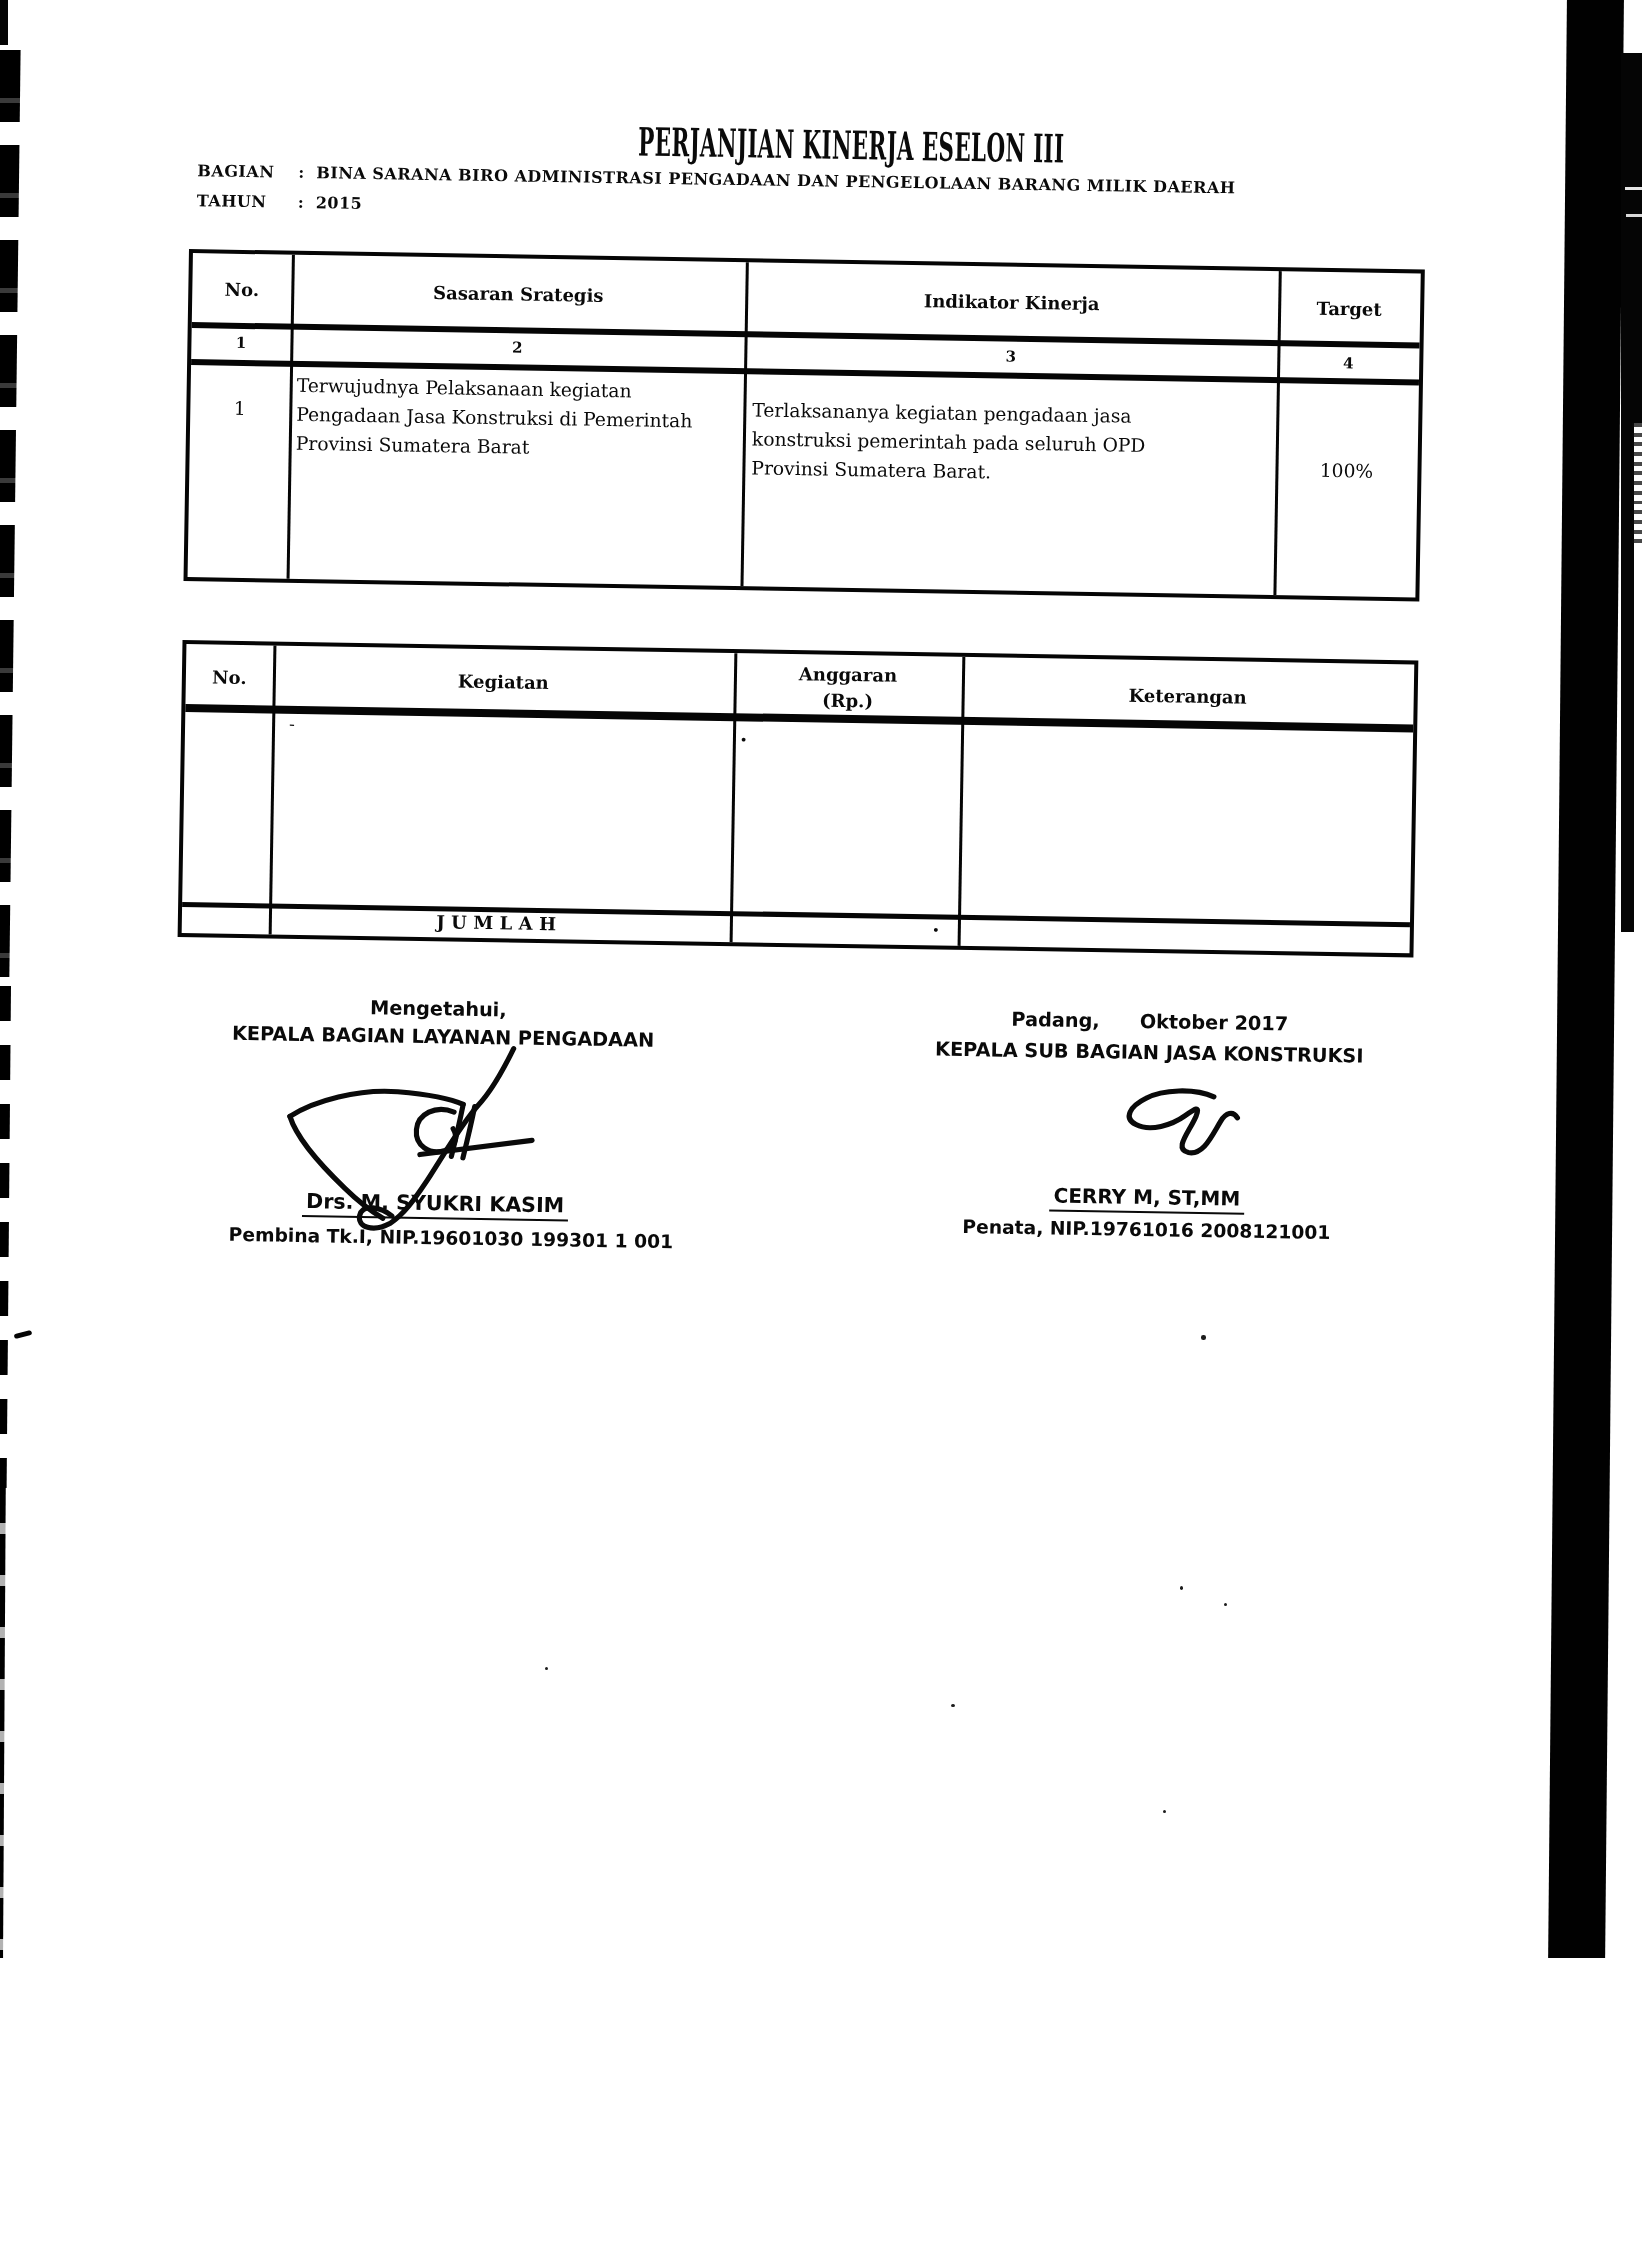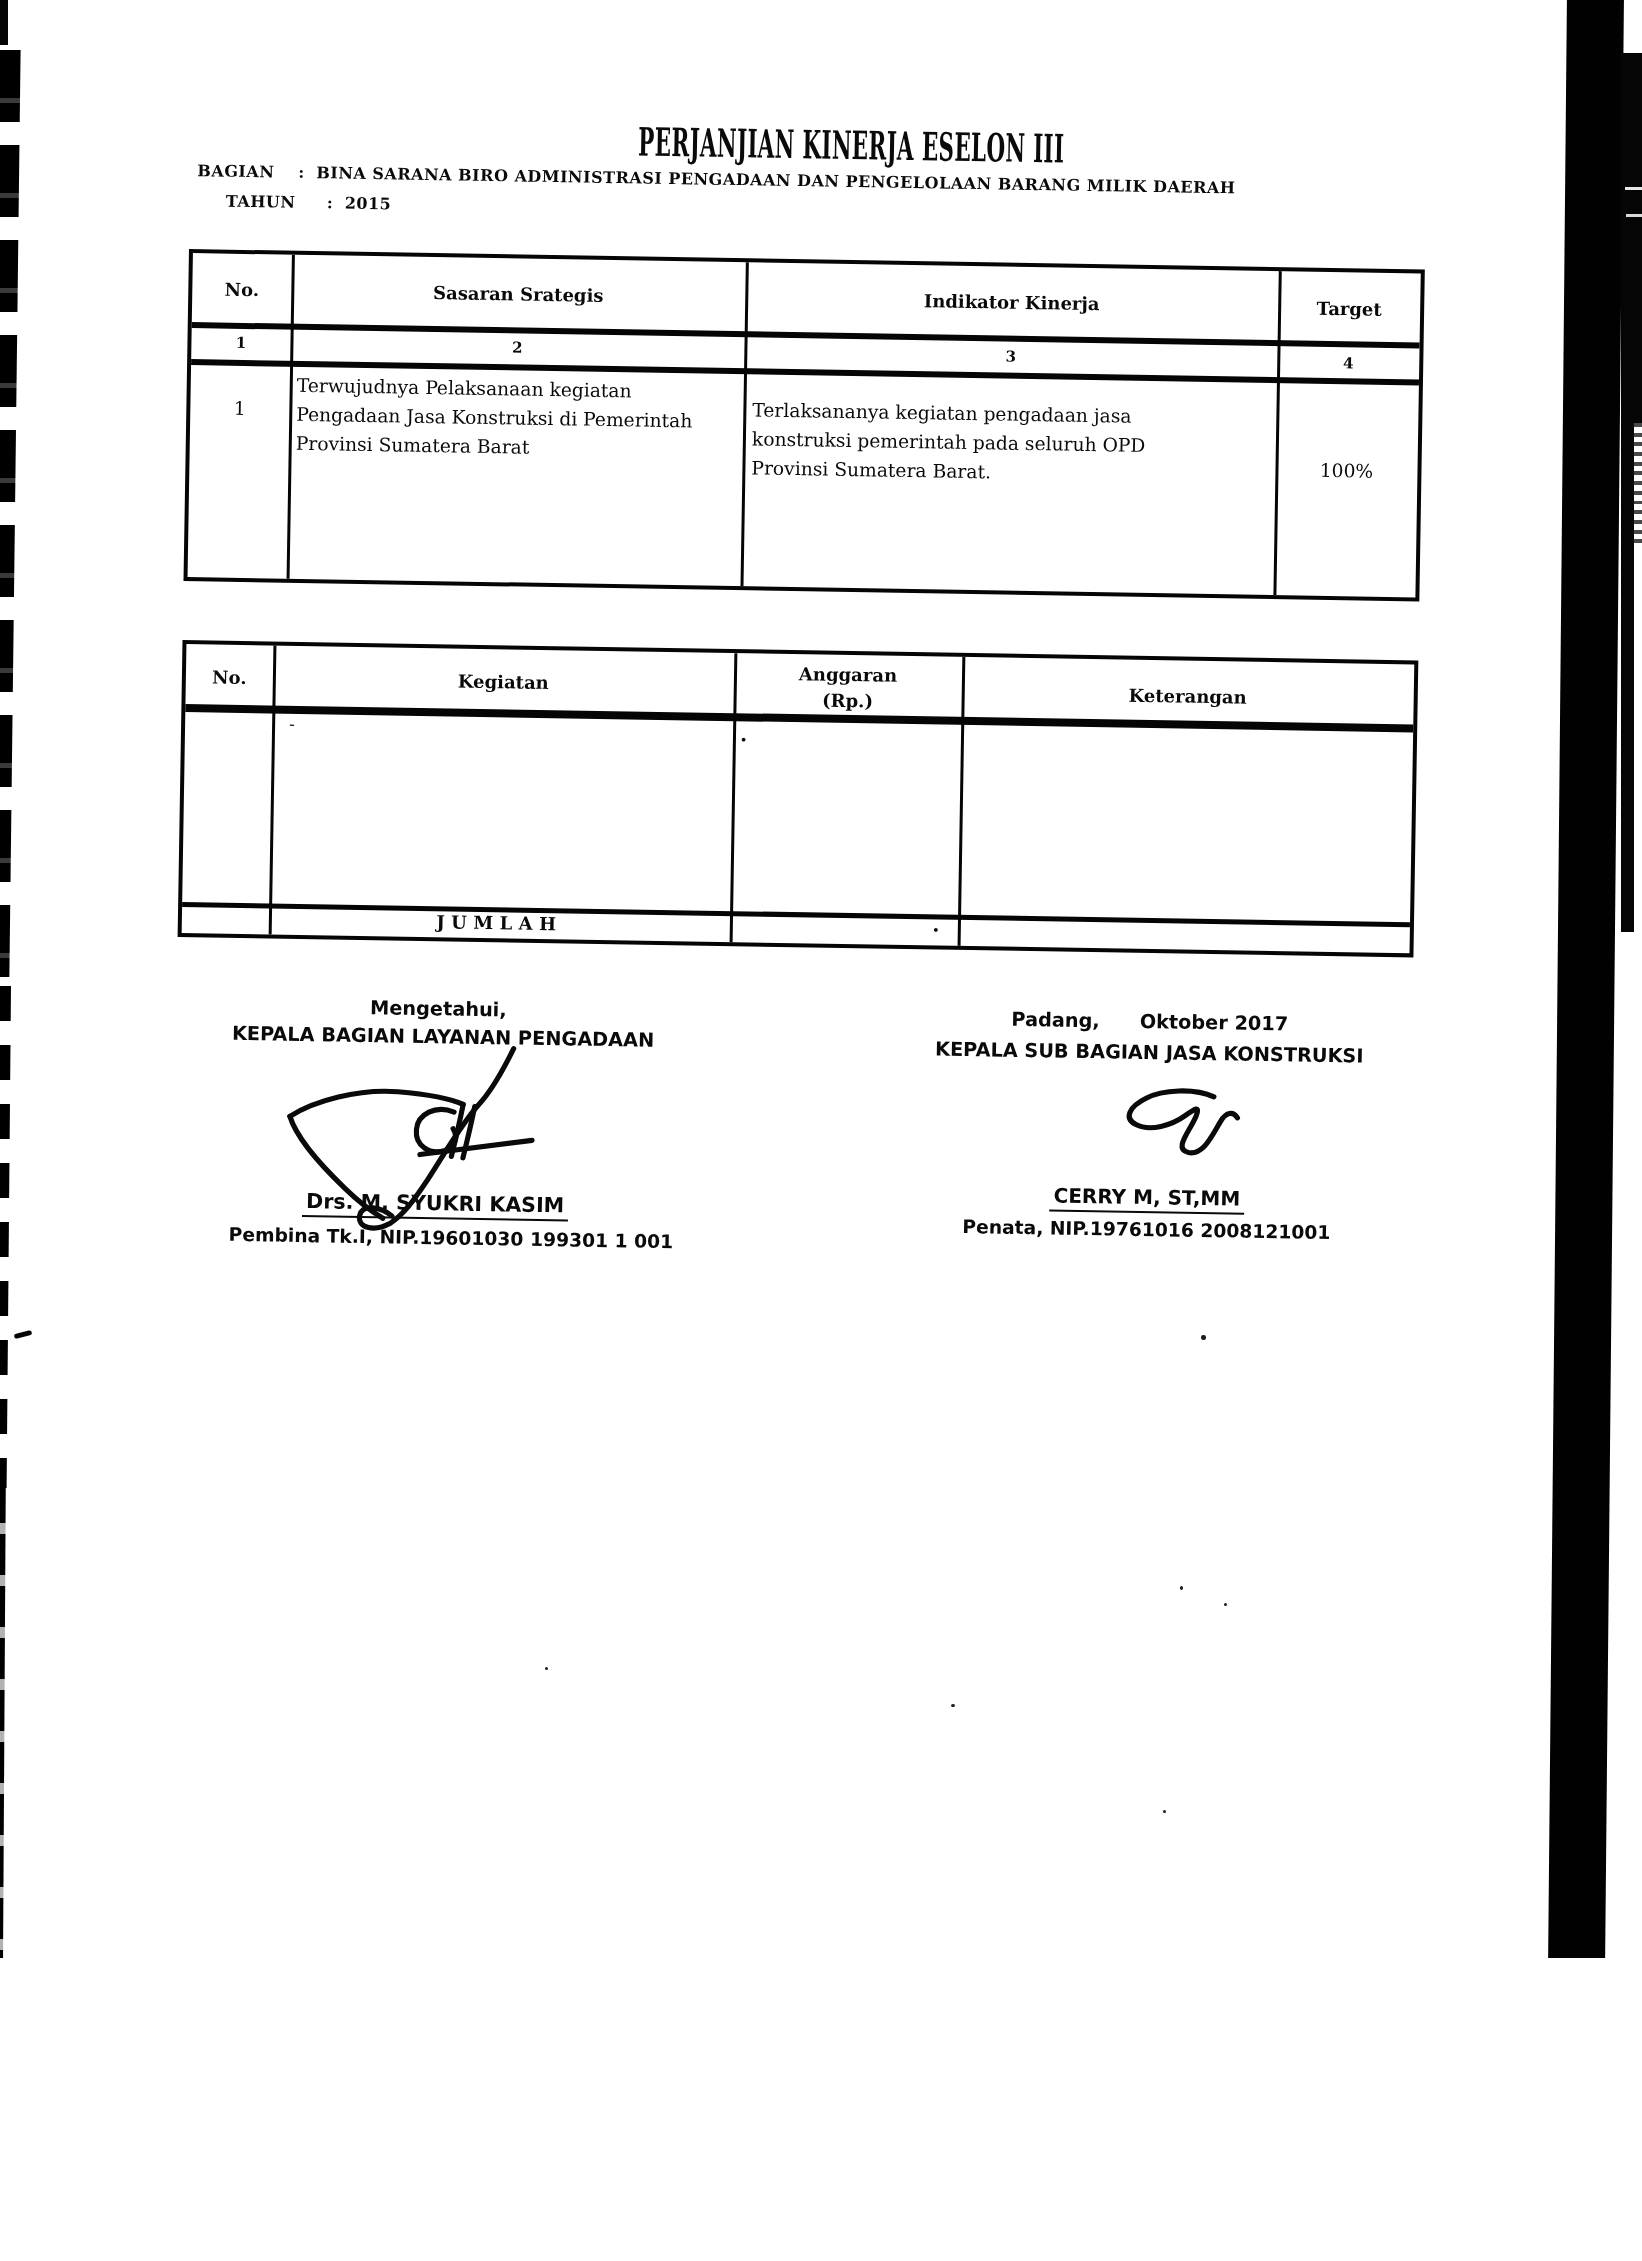--- a/index.html
+++ b/index.html
@@ -77,21 +77,21 @@
 
   <div class="content">
 
     <div class="abs doc-title">PERJANJIAN KINERJA ESELON III</div>
 
     <div class="abs meta-row" style="top:161px;">
       <span class="meta-label">BAGIAN</span>
       <span class="meta-sep">:</span>
       <span class="meta-value">BINA SARANA BIRO ADMINISTRASI PENGADAAN DAN PENGELOLAAN BARANG MILIK DAERAH</span>
     </div>
-    <div class="abs meta-row" style="top:191px;margin-left:29px;">
+    <div class="abs meta-row" style="top:191px;">
       <span class="meta-label">TAHUN</span>
       <span class="meta-sep">:</span>
       <span class="meta-value">2015</span>
     </div>
 
     <div class="abs tbl" style="left:189px;top:249px;width:1228px;height:324px;">
       <div class="vline" style="left:99px;"></div>
       <div class="vline" style="left:553px;"></div>
       <div class="vline" style="left:1086px;"></div>
       <div class="hline" style="top:69px;height:6.4px;"></div>

